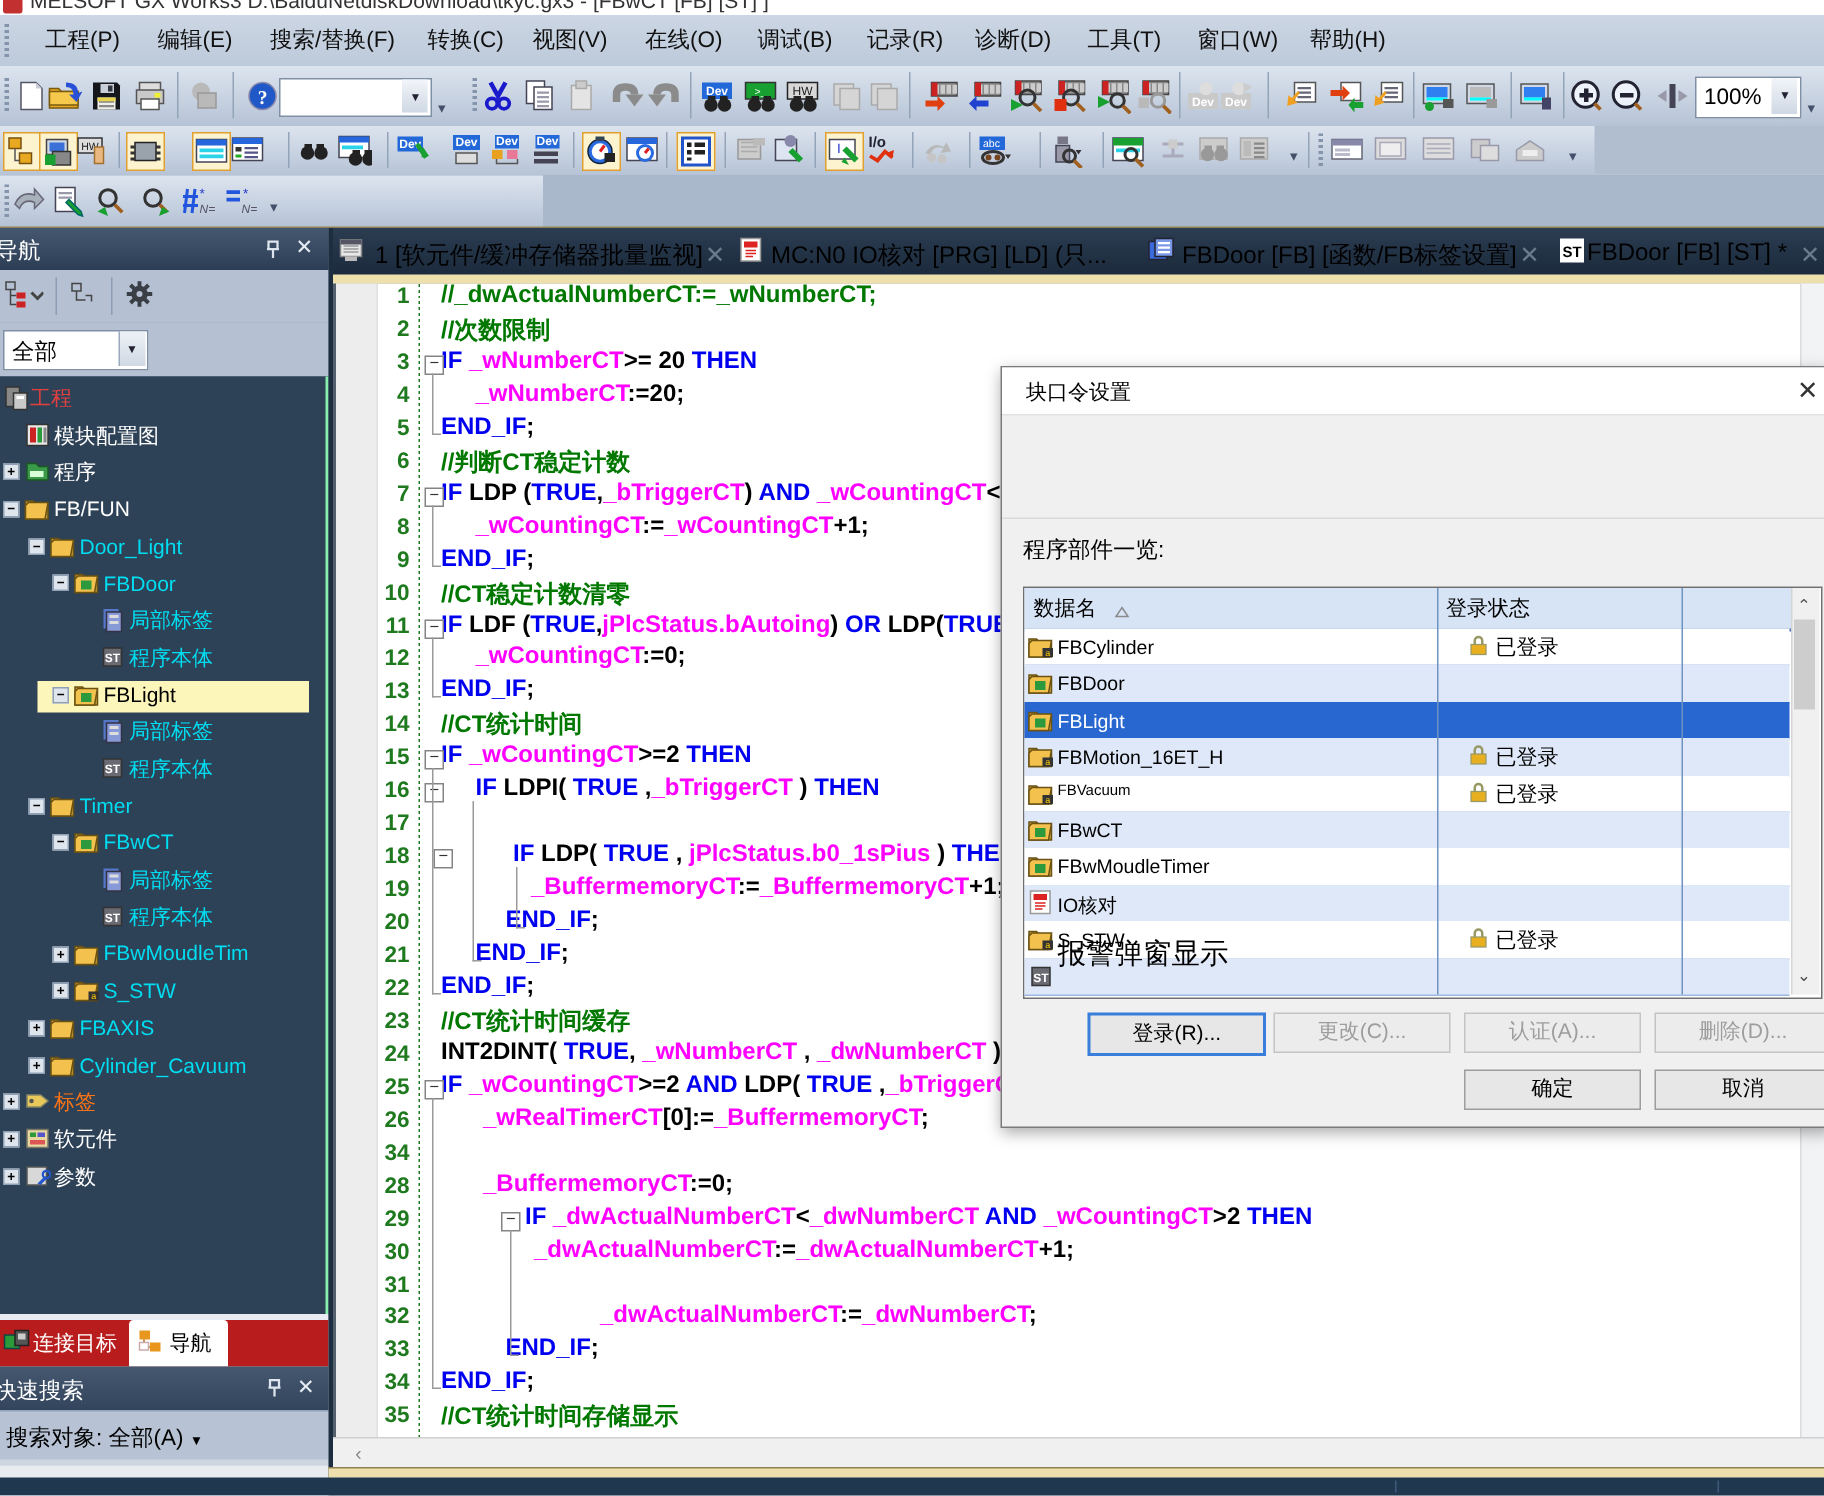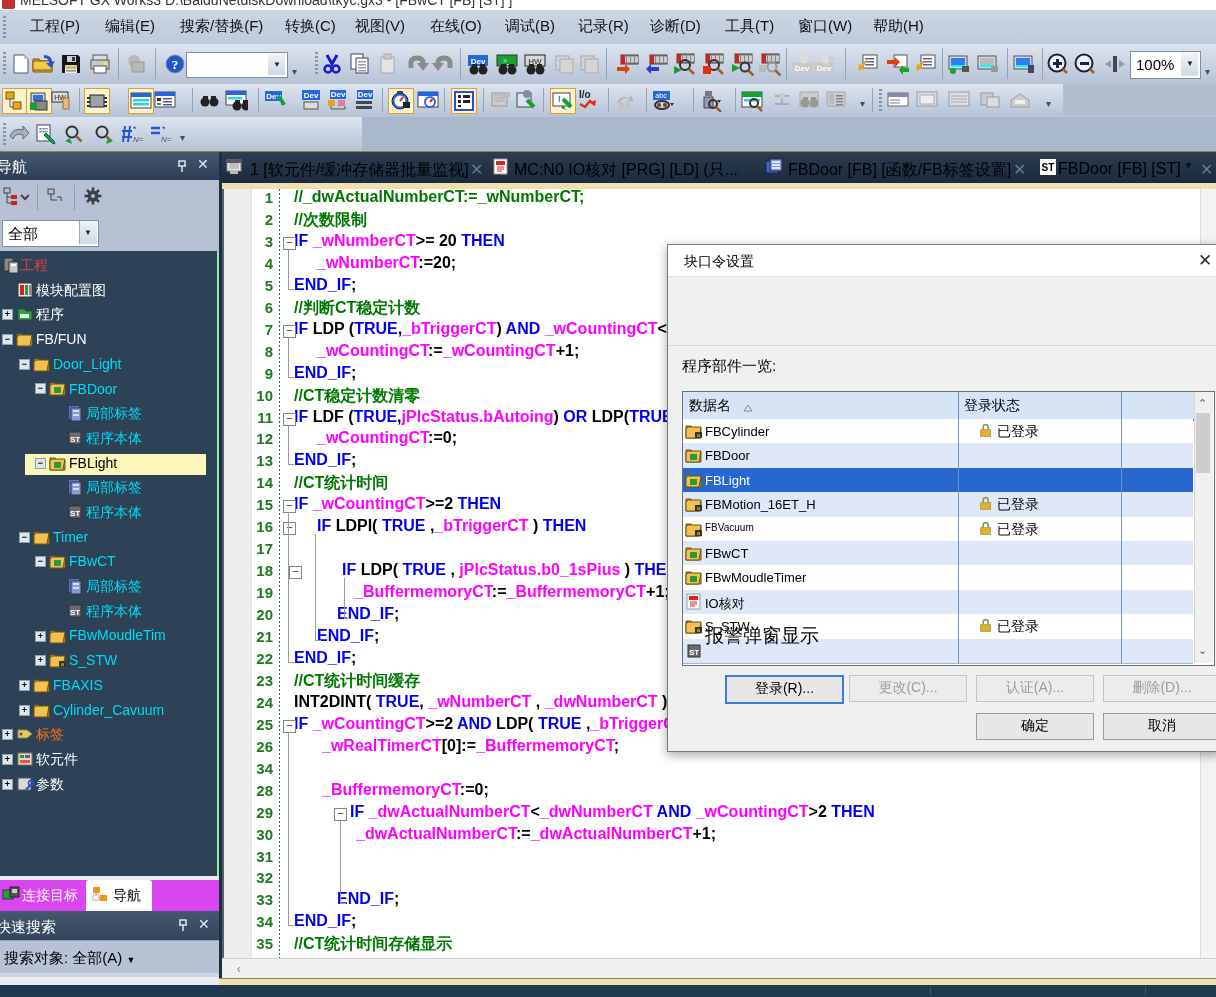--- a/index.html
+++ b/index.html
@@ -33,21 +33,21 @@
 #dotline{position:absolute;left:55px;top:0;width:1px;height:769px;background:repeating-linear-gradient(#1f7a1f 0 2px,#fff 2px 4px)}
 .cl{position:absolute;white-space:pre;font-weight:bold;font-size:16px;color:#000}
 .num{position:absolute;width:44px;text-align:right;font-weight:bold;font-size:15px;color:#1f7a1f;white-space:pre}
 .g{color:#007800}.b{color:#0000f0}.m{color:#ff00ff}
 .fold{position:absolute;width:11px;height:11px;border:1px solid #848484;background:#fff;color:#333;font-size:11px;line-height:9px;text-align:center}
 .brk{position:absolute;border-left:1px solid #9a9a9a;border-bottom:1px solid #9a9a9a;width:5px}
 #hscroll{position:absolute;left:222px;top:958px;width:994px;height:20px;background:#f0f0f0;border-top:1px solid #d0d0d0}
 #edbot{position:absolute;left:219px;top:978px;width:997px;height:7px;background:#eee0ac;border-top:1px solid #8d8051}
 #statusbar{position:absolute;left:0;top:985px;width:1216px;height:12px;background:#203750}
 
-#blefttabs{position:absolute;left:0;top:880px;width:219px;height:31px;background:#d946ef}
+#blefttabs{position:absolute;left:0;top:880px;width:219px;height:31px;background:#b91c1c}
 #qsearch{position:absolute;left:0;top:911px;width:219px;height:86px}
 
 #dlg{position:absolute;left:667px;top:244px;width:553px;height:506px;background:#f0f0f0;border:1px solid #7a7a7a;box-shadow:0 3px 10px rgba(0,0,0,.35)}
 #dlgtitle{position:absolute;left:0;top:0;width:100%;height:31px;background:#fff;font-size:14px;color:#000}
 .dbtn{position:absolute;height:25px;font-size:14px;text-align:center;background:#e7e7e7;border:1px solid #9d9d9d;color:#000;line-height:23px}
 .dbtn.dis{background:#ececec;border-color:#c4c4c4;color:#9d9d9d}
 </style></head>
 <body>
 <div id="titlebar">
 <div class="abs" style="left:2px;top:-4px;width:13px;height:13px;background:#c23030;border-radius:2px"></div>
@@ -989,20 +989,21 @@
     <div class="cl" style="left:98px;top:547.8px"><span class="m">_wRealTimerCT</span>[0]:=<span class="m">_BuffermemoryCT</span>;</div>
     <div class="num" style="left:5px;top:570.7px">34</div>
     <div class="num" style="left:5px;top:592.6px">28</div>
     <div class="cl" style="left:98px;top:591.6px"><span class="m">_BuffermemoryCT</span>:=0;</div>
     <div class="num" style="left:5px;top:614.6px">29</div>
     <div class="cl" style="left:126px;top:613.6px"><span class="b">IF</span> <span class="m">_dwActualNumberCT</span>&lt;<span class="m">_dwNumberCT</span> <span class="b">AND</span> <span class="m">_wCountingCT</span>&gt;2 <span class="b">THEN</span></div>
     <div class="num" style="left:5px;top:636.5px">30</div>
     <div class="cl" style="left:132px;top:635.5px"><span class="m">_dwActualNumberCT</span>:=<span class="m">_dwActualNumberCT</span>+1;</div>
     <div class="num" style="left:5px;top:658.5px">31</div>
     <div class="num" style="left:5px;top:680.4px">32</div>
+    <div class="cl" style="left:176px;top:679.4px"><span class="m">_dwActualNumberCT</span>:=<span class="m">_dwNumberCT</span>;</div>
     <div class="num" style="left:5px;top:702.4px">33</div>
     <div class="cl" style="left:113px;top:701.4px"><span class="b">END_IF</span>;</div>
     <div class="num" style="left:5px;top:724.4px">34</div>
     <div class="cl" style="left:70px;top:723.4px"><span class="b">END_IF</span>;</div>
     <div class="num" style="left:5px;top:746.3px">35</div>
     <div class="cl" style="left:70px;top:745.3px"><span class="g">//CT统计时间存储显示</span></div>
     <div class="fold" style="left:59px;top:47.9px">−</div>
     <div class="fold" style="left:59px;top:135.7px">−</div>
     <div class="fold" style="left:59px;top:223.5px">−</div>
     <div class="fold" style="left:59px;top:311.3px">−</div>

